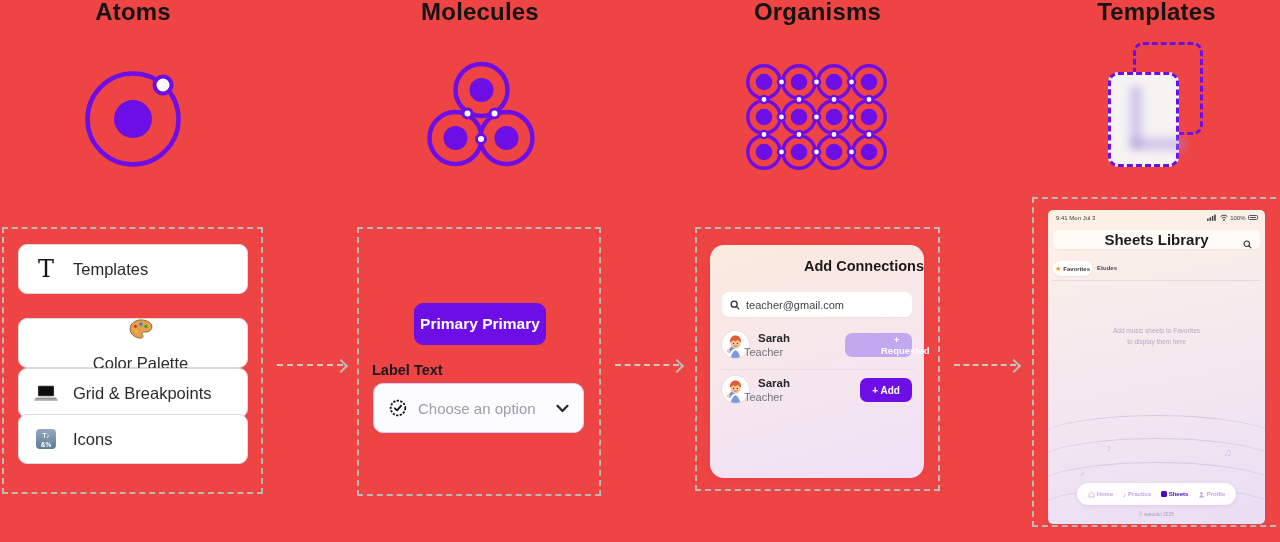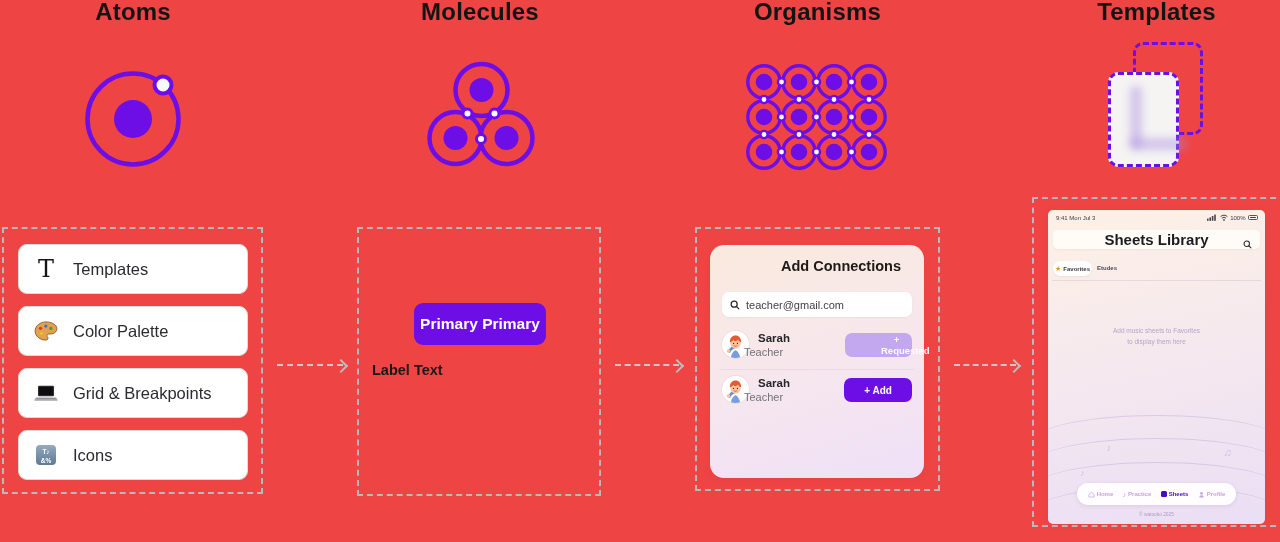--- a/index.html
+++ b/index.html
@@ -36,33 +36,33 @@
   .field-label { position:absolute; left:372px; top:362px; font-size:14.5px; font-weight:700; color:#18181b; }
   .select-box { position:absolute; left:373px; top:383px; width:211px; height:50px; background:#fcfbff;
     border:1.5px solid #d9cdf3; border-radius:10px; display:flex; align-items:center;
     padding:0 14px; gap:10px; cursor:pointer; }
   .select-box .ph { flex:1; font-size:15px; color:#9aa0a6; }
 
   
   .org-card { position:absolute; left:710px; top:245px; width:214px; height:233px; border-radius:14px;
     background:linear-gradient(163deg,#fbeadd 0%,#f7e7ec 48%,#efe0f8 100%);
     box-shadow:0 2px 8px rgba(80,50,110,.06); }
-  .org-title { position:absolute; left:0; right:0; top:13px; text-align:center; font-size:14.5px; font-weight:700; color:#1d1a17;padding-left:48px; }
+  .org-title { position:absolute; left:0; right:0; top:13px; text-align:right; font-size:14.5px; font-weight:700; color:#1d1a17;padding-left:48px; }
   .org-search { position:absolute; left:12px; top:47px; width:190px; height:25px; background:#fff;
     border-radius:7px; display:flex; align-items:center; gap:6px; padding:0 8px; box-shadow:0 1px 2px rgba(0,0,0,.04); }
   .org-search input { border:none; outline:none; flex:1; font-size:11px; color:#3f3f46; background:transparent;
     font-family:"Liberation Sans",sans-serif; }
   .avatar { position:absolute; left:12px; width:27px; height:27px; border-radius:50%; overflow:hidden;
     background:#fff; box-shadow:0 0 0 1px rgba(0,0,0,.04); }
   .person-name { position:absolute; left:48px; font-size:11.5px; font-weight:700; color:#26262b; }
   .person-role { position:absolute; left:34px; font-size:11px; color:#72727c; }
   .row-divider { position:absolute; left:10px; right:10px; height:1px; background:rgba(110,80,130,.08); }
   .btn-requested { position:absolute; right:12px; top:88px; width:67px; height:24px; border:none; border-radius:7px;
     background:#c3a8ef; color:#fdfbff; font-size:9.5px; font-weight:700; cursor:pointer; font-family:"Liberation Sans",sans-serif;padding-left:36px; }
-  .btn-add { position:absolute; right:12px; top:133px; width:68px; height:24px; border:none; border-radius:7px;
+  .btn-add { position:absolute; right:12px; top:133px; width:52px; height:24px; border:none; border-radius:7px;
     background:#6d0ee6; color:#fff; font-size:10px; font-weight:700; cursor:pointer; font-family:"Liberation Sans",sans-serif; }
 
   
   .tpl-rect { position:absolute; border:3px dashed #6d0ee6; border-radius:10px; }
   .ghost { position:absolute; background:#a88ae0; opacity:.45; filter:blur(4px); border-radius:4px; }
 
   
   .mockup { position:absolute; left:1048px; top:210px; width:217px; height:314px; border-radius:5px; overflow:hidden;
     background:linear-gradient(168deg,#fdf1e5 0%,#f6e9ee 45%,#eadef5 100%); box-shadow:0 1px 6px rgba(90,60,120,.08); }
   .statusbar { position:absolute; top:4px; left:8px; right:7px; display:flex; justify-content:space-between;
@@ -187,21 +187,21 @@
   <div class="dashed-box" style="left:1032px;top:197px;width:254px;height:330px;"></div>
 
   <div class="flow-arrow" style="left:277px;top:364px;width:66px;"></div>
   <div class="flow-arrow" style="left:615px;top:364px;width:64px;"></div>
   <div class="flow-arrow" style="left:954px;top:364px;width:62px;"></div>
 
   <div class="atom-item" style="top:244px;">
     <span class="glyph-t">T</span>
     <span class="label">Templates</span>
   </div>
-  <div class="atom-item" style="top:306px;">
+  <div class="atom-item" style="top:318px;flex-direction:column;">
     <span class="emoji-box">
       <svg width="24" height="20" viewBox="0 0 26 22">
         <path d="M13 1C6.4 1 1 5.4 1 11s5.4 10 12 10c1.3 0 2.2-.9 2.2-2 0-.6-.25-1.05-.6-1.45-.3-.4-.5-.8-.5-1.3 0-1.1.9-2 2-2h2.6c3.5 0 6.3-2.6 6.3-6C25 4.4 19.6 1 13 1z" fill="#e3a14f" stroke="#8a5a22" stroke-width="1"></path>
         <circle cx="7" cy="8" r="1.8" fill="#d43d2a"></circle>
           <circle cx="12.8" cy="5.6" r="1.8" fill="#2a7bd4"></circle>
         <circle cx="18.4" cy="8.2" r="1.8" fill="#3da23d"></circle>
           <circle cx="8" cy="13.6" r="1.8" fill="#e0c52f"></circle>
       </svg>
     </span>
     <span class="label">Color Palette</span>
@@ -210,29 +210,39 @@
     <span class="emoji-box">
       <svg width="24" height="17" viewBox="0 0 24 17">
         <rect x="4" y="0.8" width="16" height="10.5" rx="1.2" fill="#2c2c2e"></rect>
         <rect x="5.2" y="2" width="13.6" height="8" fill="#0d0d0f"></rect>
         <path d="M2 12.4h20l1.6 2.4c.3.5-.05 1-.6 1H1c-.55 0-.9-.5-.6-1L2 12.4z" fill="#a8a8ad"></path>
         <rect x="2.4" y="13.1" width="19.2" height="0.8" fill="#8b8b90"></rect>
       </svg>
     </span>
     <span class="label">Grid &amp; Breakpoints</span>
   </div>
-  <div class="atom-item" style="top:430px;">
+  <div class="atom-item" style="top:414px;">
     <span class="emoji-box">
       <span class="symbols-tile"><span>T♪</span><br><span>&amp;%</span></span>
     </span>
     <span class="label">Icons</span>
   </div>
 
   <button class="primary-btn">Primary Primary</button>
   <div class="field-label">Label Text</div>
+  <div class="select-box">
+    <svg width="20" height="20" viewBox="0 0 20 20">
+      <circle cx="10" cy="10" r="7.3" fill="none" stroke="#141416" stroke-width="1.8" stroke-dasharray="2.3 1.35"></circle>
+      <polyline points="6.9,10.3 9.1,12.4 13.2,7.7" fill="none" stroke="#141416" stroke-width="1.8" stroke-linecap="round" stroke-linejoin="round"></polyline>
+    </svg>
+    <span class="ph">Choose an option</span>
+    <svg width="13" height="9" viewBox="0 0 13 9">
+      <polyline points="1.5,1.8 6.5,7 11.5,1.8" fill="none" stroke="#26262c" stroke-width="2.2" stroke-linecap="round" stroke-linejoin="round"></polyline>
+    </svg>
+  </div>
 
   <div class="org-card">
     <div class="org-title">Add Connections</div>
 
     <div class="org-search">
       <svg width="10" height="10" viewBox="0 0 12 12">
         <circle cx="5" cy="5" r="3.6" fill="none" stroke="#2b2b30" stroke-width="1.5"></circle>
         <line x1="7.8" y1="7.8" x2="10.6" y2="10.6" stroke="#2b2b30" stroke-width="1.5" stroke-linecap="round"></line>
       </svg>
       <input type="text" value="teacher@gmail.com" style="">

